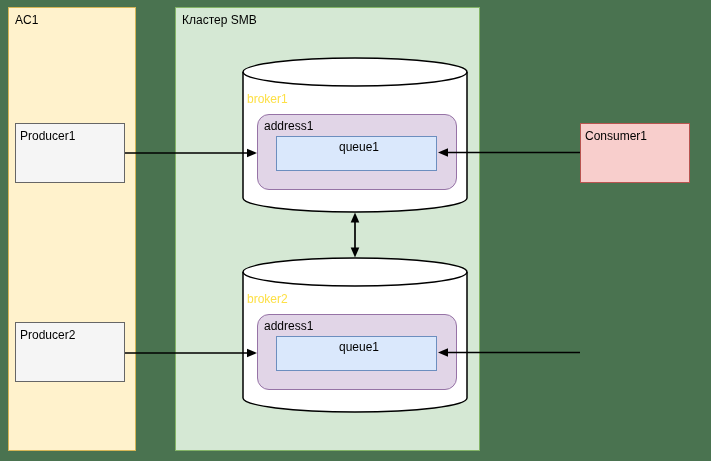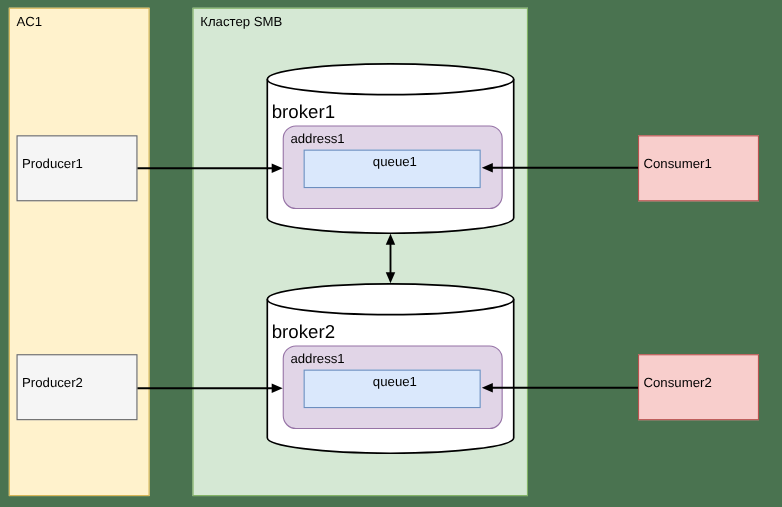--- a/index.html
+++ b/index.html
@@ -8,31 +8,31 @@
     font-family:"Liberation Sans", sans-serif;
     background:#4a7350;
   }
   .canvas{position:relative;width:711px;height:461px;background:#4a7350;}
   .panel{position:absolute;top:7px;height:444px;box-sizing:border-box;border:1px solid;}
   .panel-ac1{left:8px;width:128px;background:#fff2cc;border-color:#d6b656;}
   .panel-cluster{left:175px;width:305px;background:#d5e8d4;border-color:#82b366;}
   .panel-ac2{left:563px;width:140px;background:#ffe6cc;border-color:#d79b00;}
   .panel-label{position:absolute;left:6px;top:5px;font-size:12px;color:#000;white-space:nowrap;}
   .node{position:absolute;width:110px;height:60px;box-sizing:border-box;border:1px solid;
-        font-size:12px;color:#000;padding:18px 4px;}
+        font-size:12px;color:#000;padding:5px 4px;}
   .producer{background:#f5f5f5;border-color:#666666;}
   .consumer{background:#f8cecc;border-color:#b85450;}
   .producer1{left:15px;top:123px;}
   .producer2{left:15px;top:322px;}
   .consumer1{left:580px;top:123px;}
   .consumer2{left:580px;top:322px;}
   .svg-layer{position:absolute;left:0;top:0;width:711px;height:461px;}
   .arrow-layer{pointer-events:none;z-index:40;}
   .shape-layer{z-index:10;}
-  .broker-label{position:absolute;font-size:17px;color:#000000;z-index:20;}
+  .broker-label{position:absolute;font-size:12px;color:#fde047;z-index:20;}
   .broker1-label{left:247px;top:92px;}
   .broker2-label{left:247px;top:292px;}
   .address{position:absolute;left:257px;width:200px;height:76px;box-sizing:border-box;
            background:#e1d5e7;border:1px solid #9673a6;border-radius:12px;
            font-size:12px;color:#000;padding:4px 0 0 6px;z-index:20;}
   .address-b1{top:114px;}
   .address-b2{top:314px;}
   .queue{position:absolute;left:276px;width:161px;height:35px;box-sizing:border-box;
          background:#dae8fc;border:1px solid #6c8ebf;
          font-size:12px;color:#000;padding:3px 0 0 5px;z-index:25;text-align:center;}
@@ -80,23 +80,20 @@
 
   <div class="node producer producer1">
     <span>Producer1</span>
   </div>
   <div class="node producer producer2">
     <span>Producer2</span>
   </div>
   <div class="node consumer consumer1">
     <span>Consumer1</span>
   </div>
-  <div class="node consumer consumer2">
-    <span>Consumer2</span>
-  </div>
 
   <svg class="svg-layer arrow-layer" viewBox="0 0 711 461">
 
     <g>
       <line x1="125" y1="153" x2="248" y2="153" stroke="#000000" stroke-width="1.7"></line>
       <path d="M257,153 L247,148.7 L247,157.3 Z" fill="#000000"></path>
     </g>
 
     <g>
       <line x1="580" y1="152.5" x2="447" y2="152.5" stroke="#000000" stroke-width="1.7"></line>

